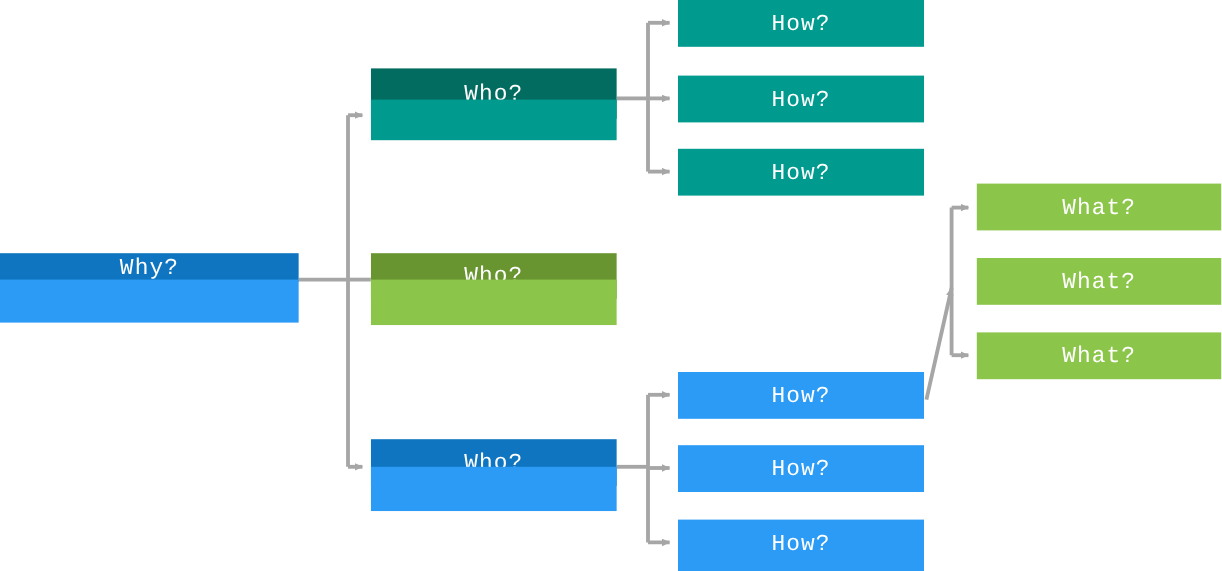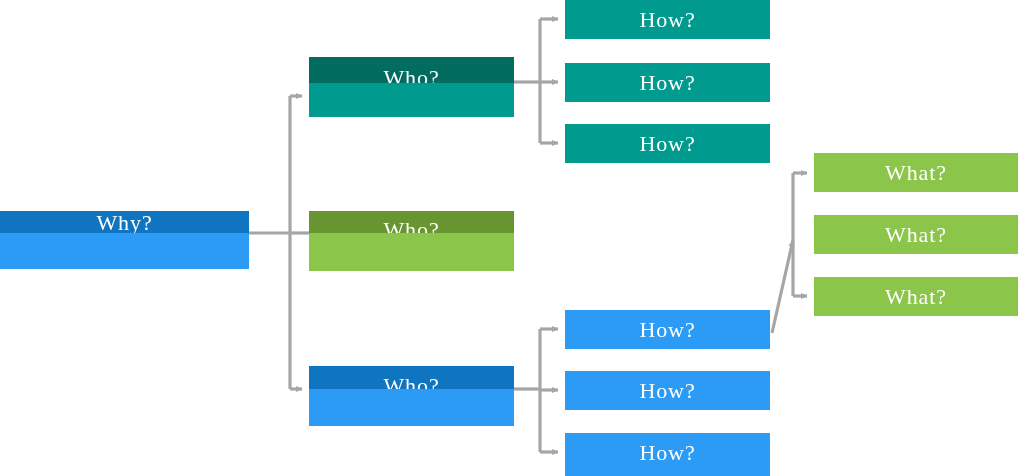--- a/index.html
+++ b/index.html
@@ -31,25 +31,25 @@
     align-items: center;
     justify-content: center;
   }
   .node .body {
     position: absolute;
     left: 0;
     width: 100%;
   }
   .node-label {
     color: #ffffff;
-    font-size: 22px;
+    font-size: 19px;
     font-weight: 400;
     letter-spacing: 0.9px;
     white-space: nowrap;
-    font-family: Liberation Serif, serif;
+    font-family: Liberation Mono, monospace;
   }
   .flat {
     display: flex;
     align-items: center;
     justify-content: center;
   }
   svg.connectors {
     position: absolute;
     left: 0;
     top: 0;

